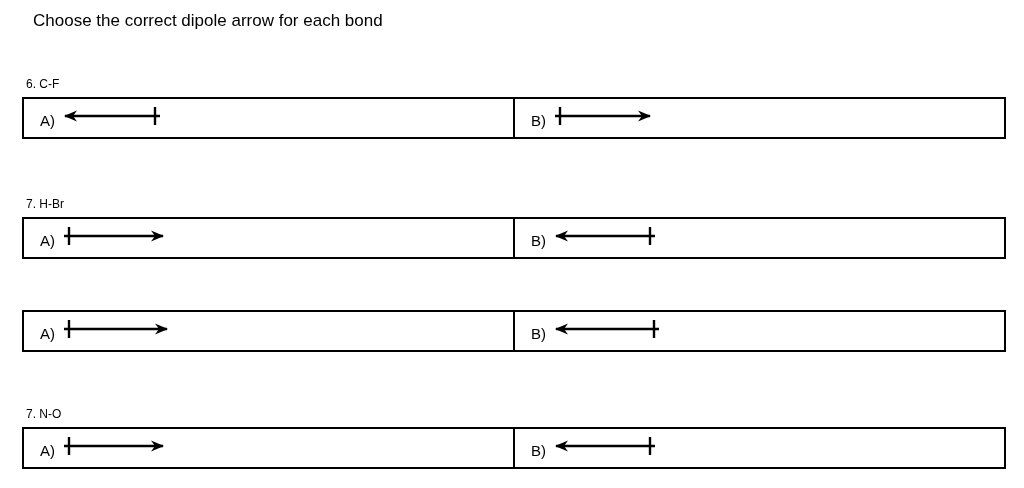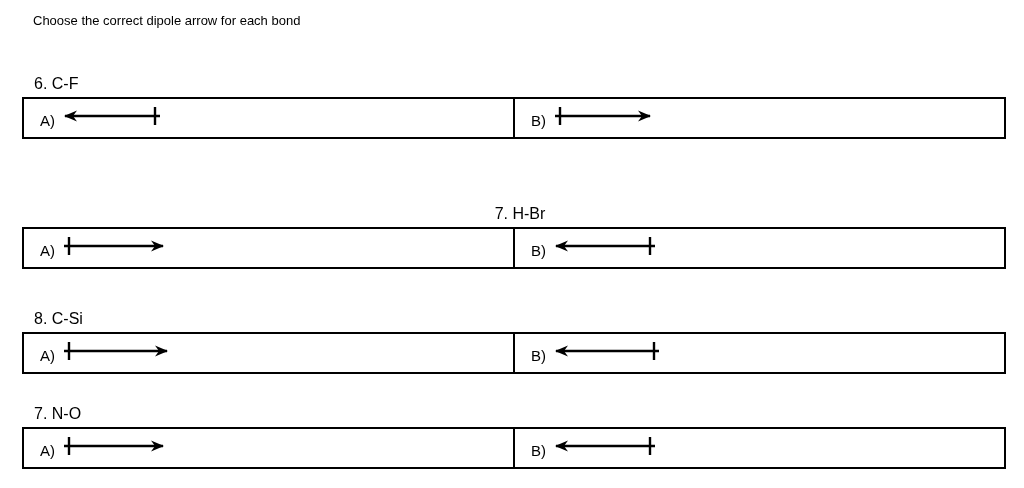--- a/index.html
+++ b/index.html
@@ -18,35 +18,35 @@
   }
   .page {
     position: relative;
     width: 1024px;
     height: 488px;
   }
   .heading {
     position: absolute;
     left: 33px;
     top: 11px;
-    font-size: 13px;
+    font-size: 17px;
     line-height: 19px;
     color: #000;
     white-space: nowrap;
     text-align: center;
   }
   .q-block {
     position: absolute;
     left: 22px;
     width: 984px;
   }
   .q-label {
-    font-size: 16px;
+    font-size: 12px;
     line-height: 18px;
-    margin-left: 12px;
+    margin-left: 4px;
     margin-bottom: 4px;
     white-space: nowrap;
   }
   .opt-table {
     border: 2px solid #000;
     display: flex;
     width: 100%;
     box-sizing: border-box;
     height: 42px;
     background: #fff;
@@ -106,21 +106,21 @@
             <span class="arrow-wrap">
               <svg width="106" height="30" viewBox="0 0 106 30" class="arrow-svg">
                 <line y1="15" y2="15" stroke="#000" stroke-width="2.4" x1="5" x2="100"></line>
                 <polygon fill="#000" points="101,15 88,9.5 92,15 88,20.5"></polygon>
                 <line stroke="#000" stroke-width="2.4" y1="6" y2="24" x1="10" x2="10"></line>
               </svg>
             </span>
           </div>
         </div>
       </div>
-      <div class="q-block" style="top: 205px; text-align: center;">
+      <div class="q-block" style="top: 195px;">
         <div class="q-label">7. H-Br</div>
         <div class="opt-table">
           <div class="opt-cell left">
             <span class="opt-letter">A)</span>
             <span class="arrow-wrap">
               <svg width="110" height="30" viewBox="0 0 110 30" class="arrow-svg">
                 <line y1="15" y2="15" stroke="#000" stroke-width="2.4" x1="5" x2="104"></line>
                 <polygon fill="#000" points="105,15 92,9.5 96,15 92,20.5"></polygon>
                 <line stroke="#000" stroke-width="2.4" y1="6" y2="24" x1="10" x2="10"></line>
               </svg>
@@ -132,21 +132,20 @@
               <svg width="110" height="30" viewBox="0 0 110 30" class="arrow-svg">
                 <line y1="15" y2="15" stroke="#000" stroke-width="2.4" x1="6" x2="105"></line>
                 <polygon fill="#000" points="5,15 18,9.5 14,15 18,20.5"></polygon>
                 <line stroke="#000" stroke-width="2.4" y1="6" y2="24" x1="100" x2="100"></line>
               </svg>
             </span>
           </div>
         </div>
       </div>
       <div class="q-block" style="top: 310px;">
-        <div class="q-label">8. C-Si</div>
         <div class="opt-table">
           <div class="opt-cell left">
             <span class="opt-letter">A)</span>
             <span class="arrow-wrap">
               <svg width="114" height="30" viewBox="0 0 114 30" class="arrow-svg">
                 <line y1="15" y2="15" stroke="#000" stroke-width="2.4" x1="5" x2="108"></line>
                 <polygon fill="#000" points="109,15 96,9.5 100,15 96,20.5"></polygon>
                 <line stroke="#000" stroke-width="2.4" y1="6" y2="24" x1="10" x2="10"></line>
               </svg>
             </span>

